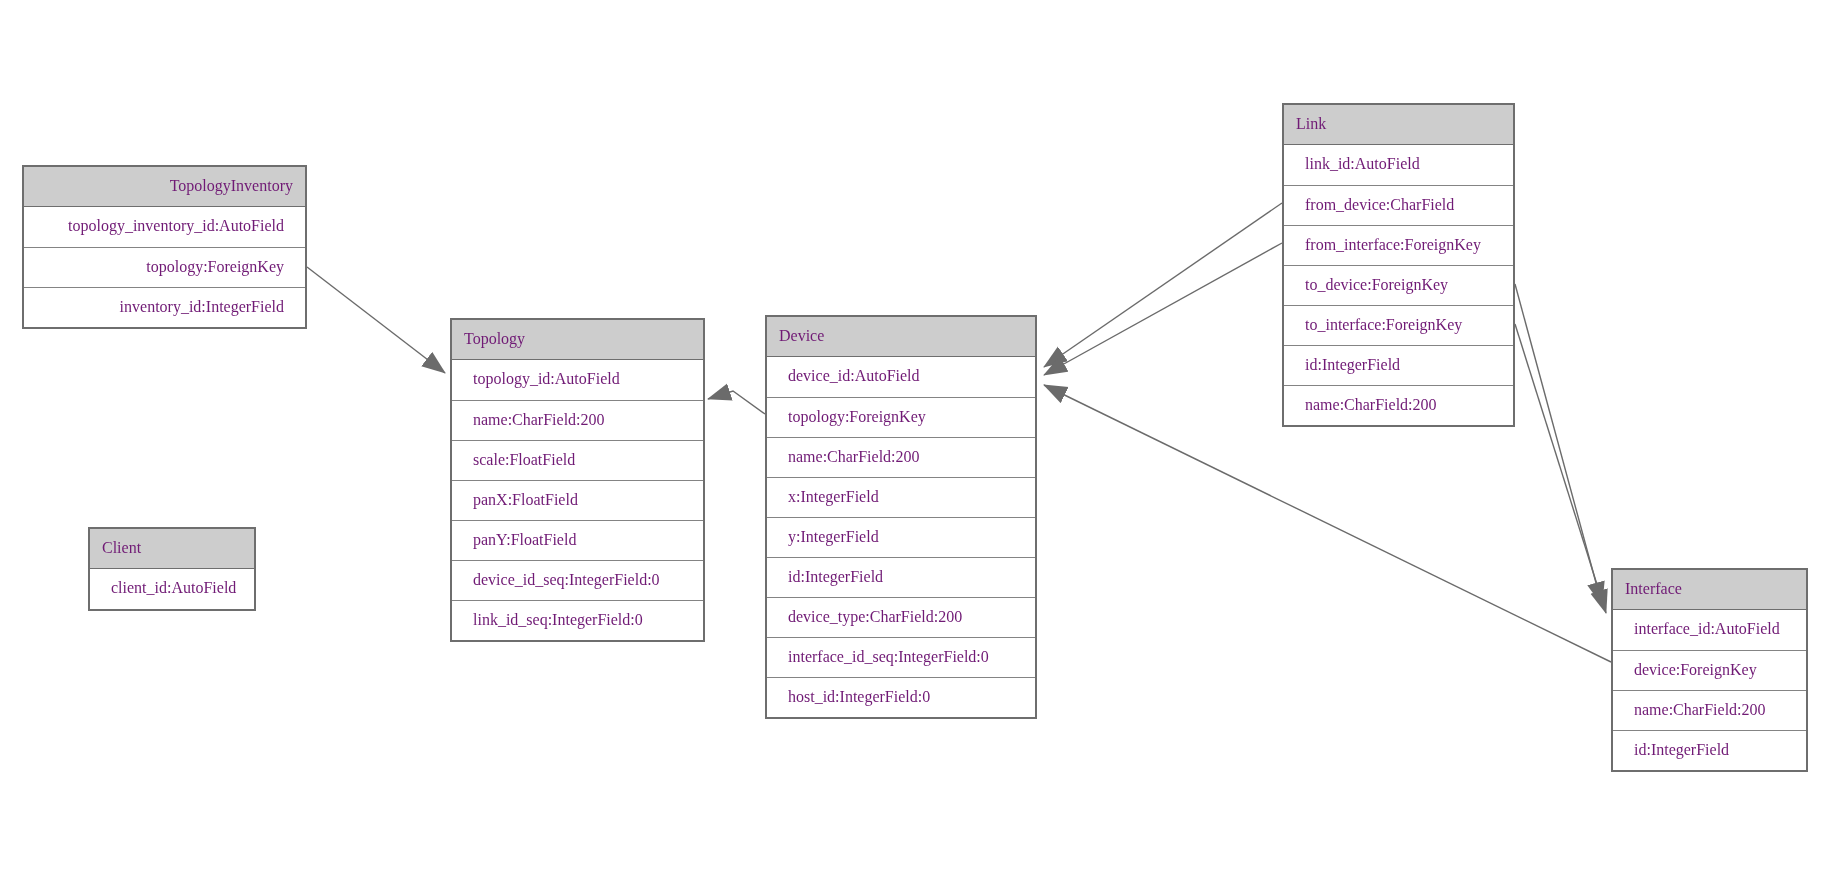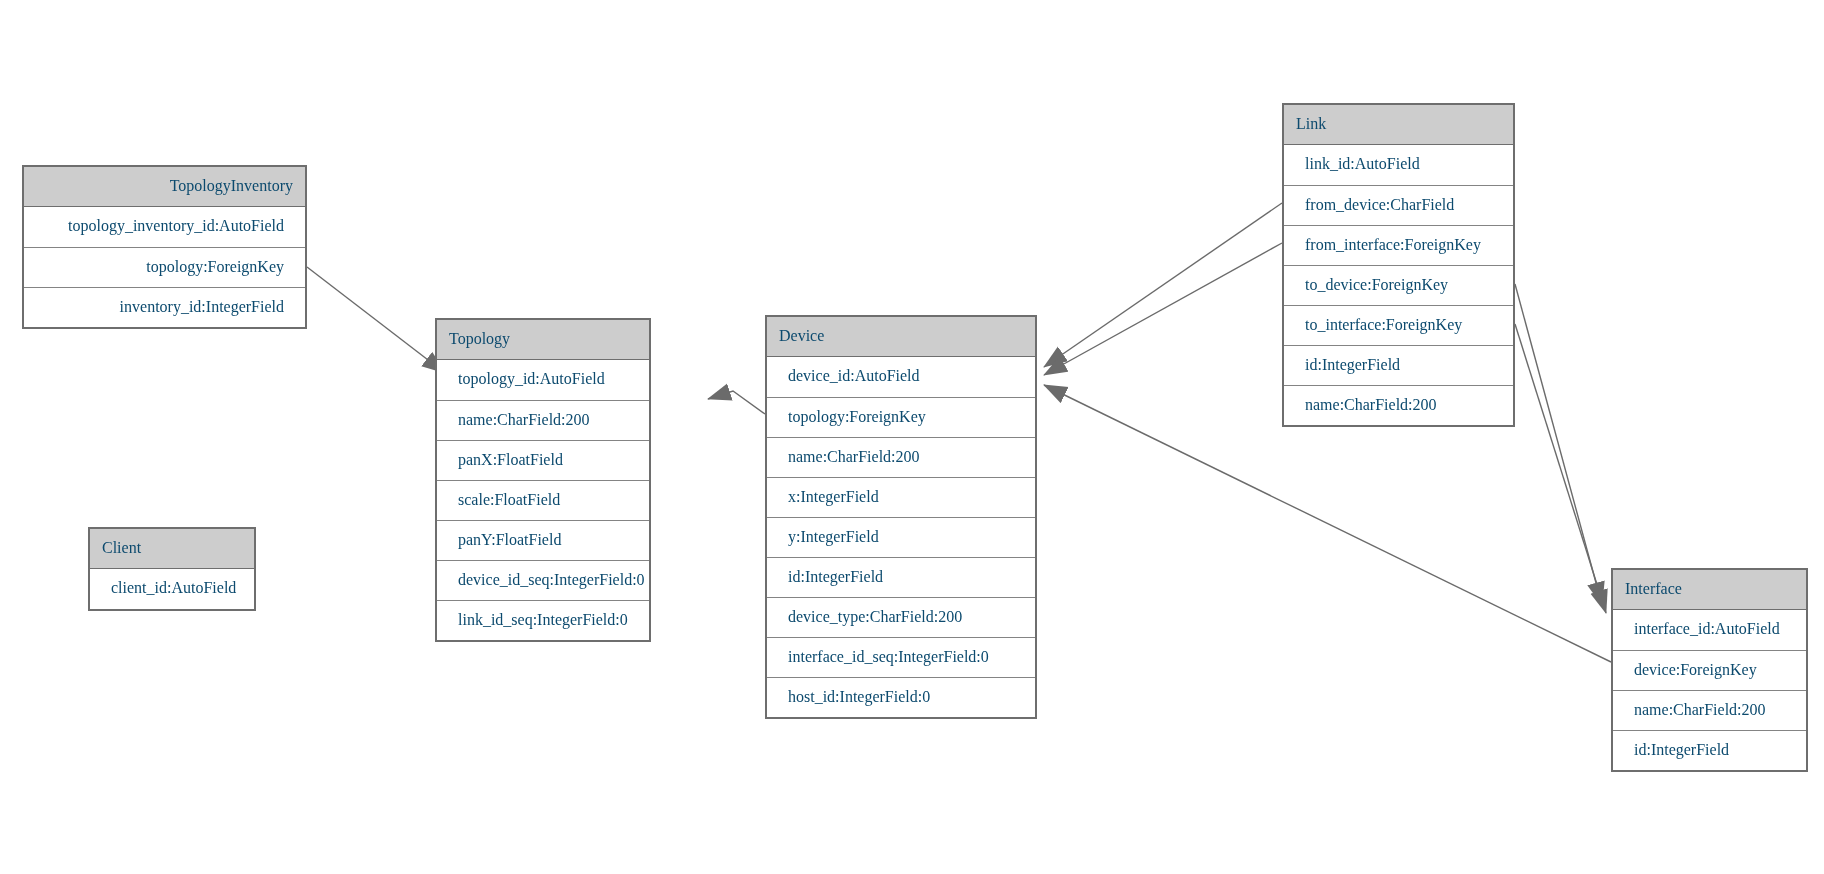--- a/index.html
+++ b/index.html
@@ -20,21 +20,21 @@
   .edge-line {
     fill: none;
     stroke: #6b6b6b;
     stroke-width: 1.4;
   }
   .entity {
     position: absolute;
     box-sizing: border-box;
     border: 2px solid #6e6e6e;
     background: #ffffff;
-    color: #0c4a6e;
+    color: #701a75;
     font-size: 16px;
   }
   .entity-header {
     box-sizing: border-box;
     height: 40px;
     line-height: 38px;
     padding: 0 12px;
     background: #cdcdcd;
     border-bottom: 1px solid #6e6e6e;
     white-space: nowrap;
@@ -71,26 +71,26 @@
         <path d="M1515,324 L1606,613" class="edge-line" marker-end="url(#arrowhead)"></path>
       </g>
   </svg>
   <div id="entity-layer">
       <div class="entity" style="left: 22px; top: 165px; width: 285px; text-align: right;">
         <div class="entity-header">TopologyInventory</div>
         <div class="entity-row">topology_inventory_id:AutoField</div>
         <div class="entity-row">topology:ForeignKey</div>
         <div class="entity-row">inventory_id:IntegerField</div>
       </div>
-      <div class="entity" style="left: 435px; top: 318px; width: 216px;">
+      <div class="entity" style="left: 450px; top: 318px; width: 255px;">
         <div class="entity-header">Topology</div>
         <div class="entity-row">topology_id:AutoField</div>
         <div class="entity-row">name:CharField:200</div>
+        <div class="entity-row">scale:FloatField</div>
         <div class="entity-row">panX:FloatField</div>
-        <div class="entity-row">scale:FloatField</div>
         <div class="entity-row">panY:FloatField</div>
         <div class="entity-row">device_id_seq:IntegerField:0</div>
         <div class="entity-row">link_id_seq:IntegerField:0</div>
       </div>
       <div class="entity" style="left: 80px; top: 527px; width: 168px; margin-left: 8px;">
         <div class="entity-header">Client</div>
         <div class="entity-row">client_id:AutoField</div>
       </div>
       <div class="entity" style="left: 765px; top: 315px; width: 272px;">
         <div class="entity-header">Device</div>

